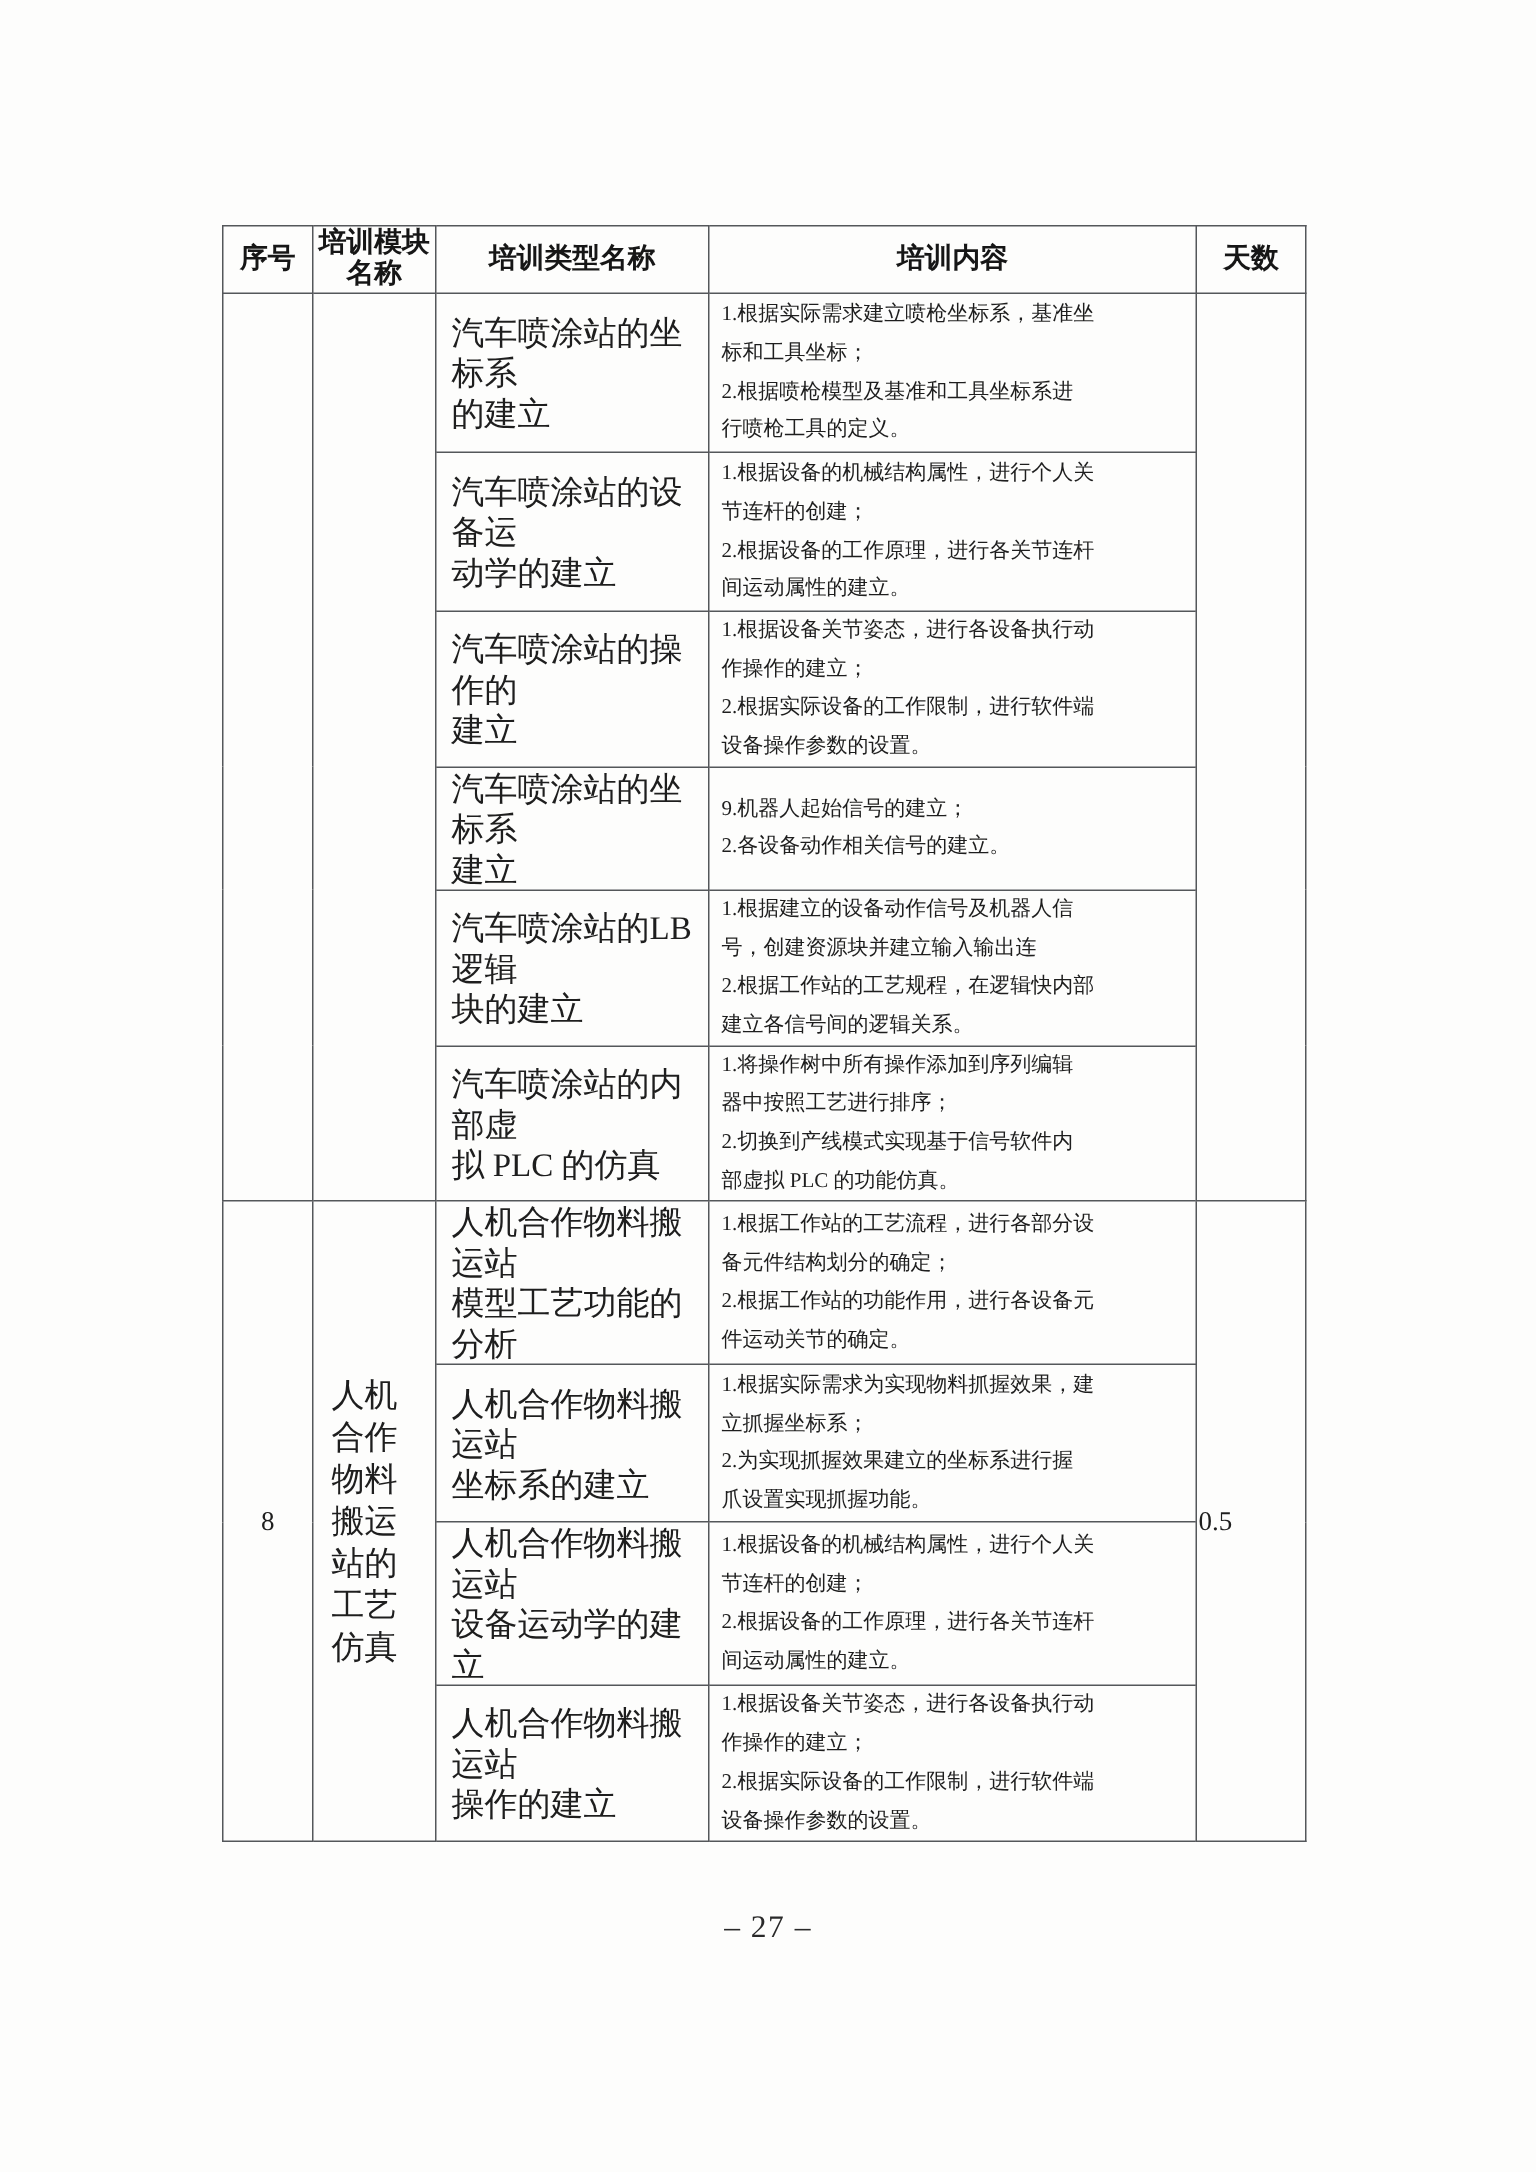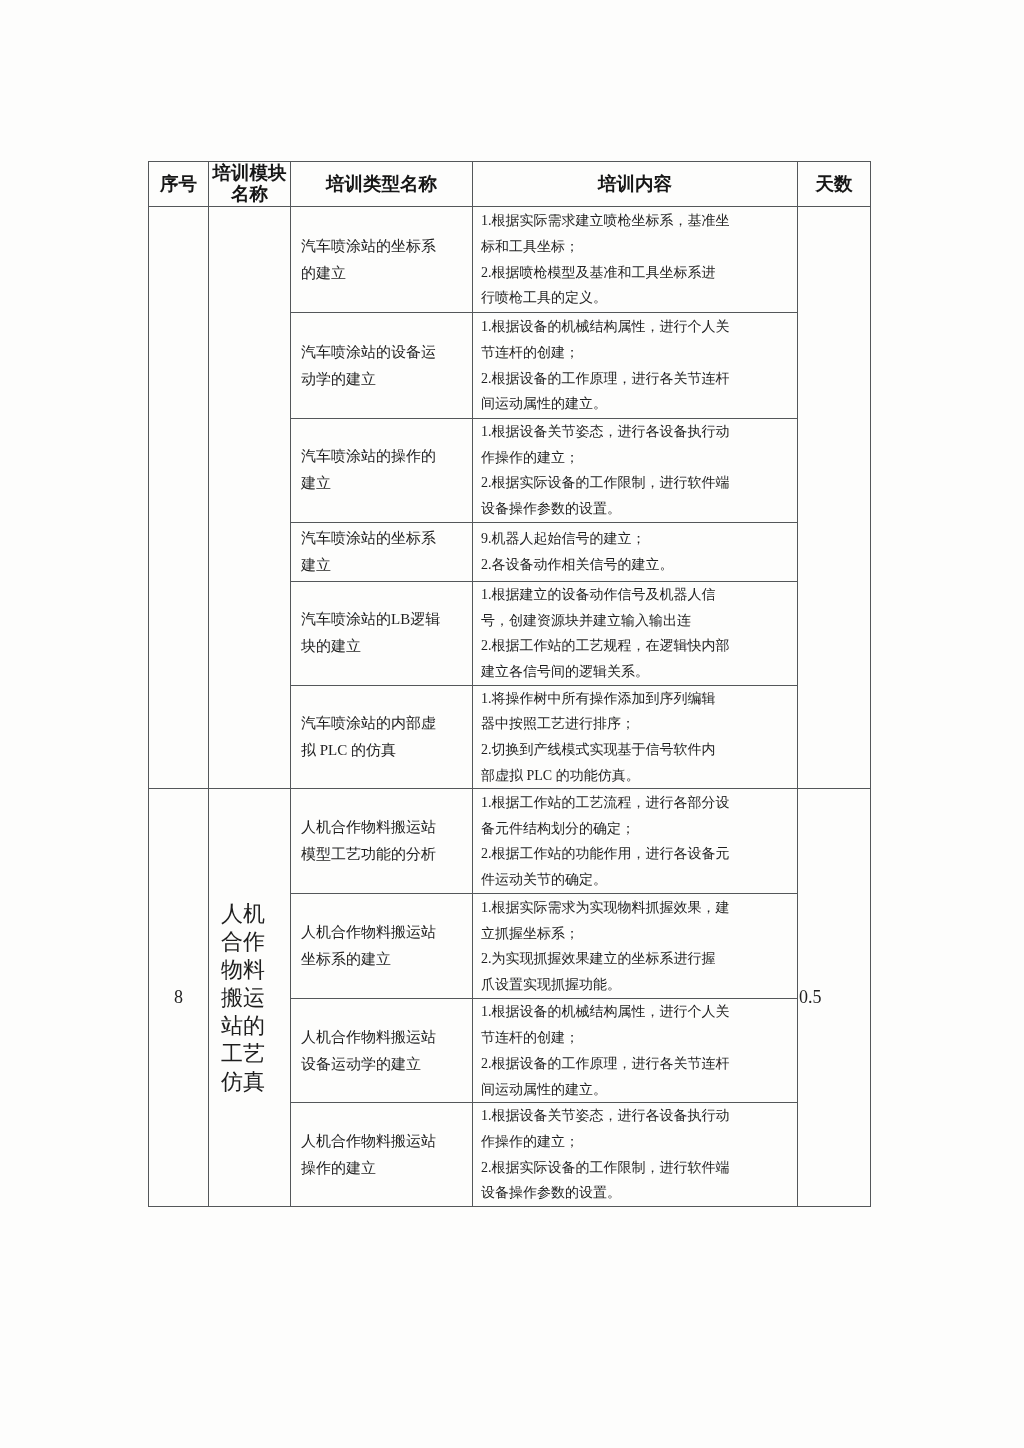--- a/index.html
+++ b/index.html
@@ -12,21 +12,21 @@
     width: 1024px;
     height: 1448px;
     background: #fdfdfc;
     font-family: "Liberation Serif", "DejaVu Serif", serif;
     color: #1e1e1e;
     overflow: hidden;
   }
   table.training-table {
     position: absolute;
     left: 148px;
-    top: 161px;
+    top: 150px;
     width: 722px;
     border-collapse: collapse;
     table-layout: fixed;
   }
   table.training-table th,
   table.training-table td {
     border: 1px solid #54575a;
     vertical-align: middle;
     font-weight: normal;
     box-sizing: border-box;
@@ -60,21 +60,21 @@
   }
   td.mod {
     padding: 0 12px;
     font-size: 22px;
     line-height: 28px;
     text-align: left;
     word-break: break-all;
   }
   td.typ {
     padding: 0 8px 0 10px;
-    font-size: 15px;
+    font-size: 22px;
     line-height: 27px;
     white-space: pre-line;
     text-align: left;
   }
   td.cnt {
     padding: 0 5px 0 8px;
     font-size: 14px;
     line-height: 25.7px;
     white-space: pre-line;
     text-align: left;
@@ -198,14 +198,15 @@
       <td class="typ">人机合作物料搬运站
 操作的建立</td>
       <td class="cnt">1.根据设备关节姿态，进行各设备执行动
 作操作的建立；
 2.根据实际设备的工作限制，进行软件端
 设备操作参数的设置。</td>
     </tr>
   </tbody>
     </table>
 
+  <div class="pageno">– 27 –</div>
 
 </div>
 
 </body></html>

